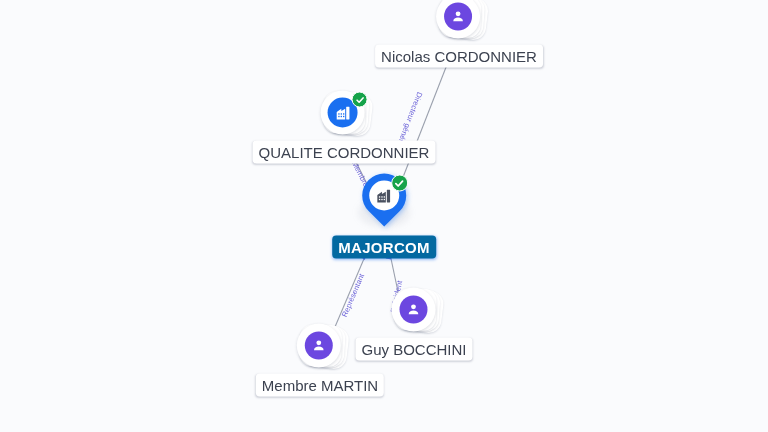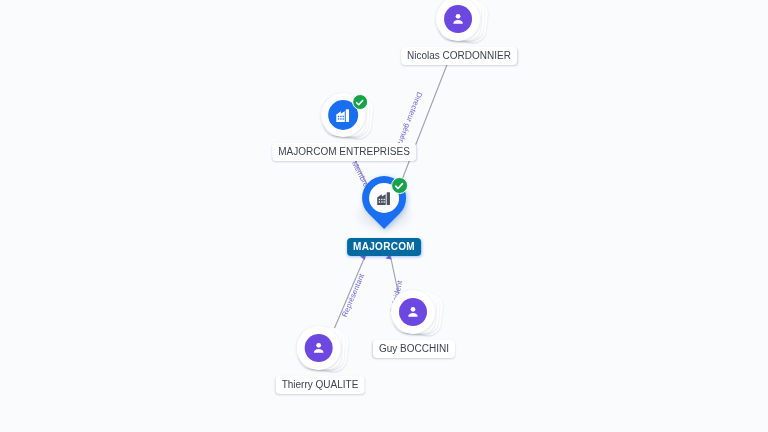--- a/index.html
+++ b/index.html
@@ -190,21 +190,21 @@
     border: 1.5px solid #ffffff;
     display: flex;
     align-items: center;
     justify-content: center;
     z-index: 6;
   }
 
   
   .node-label {
     margin-top: 4px;
-    font-size: 10px;
+    font-size: 15px;
     line-height: 1;
     padding: 4px 6px;
     border-radius: 4px;
     background: #ffffff;
     color: #3c4250;
     box-shadow: 0 1px 2px rgba(40,50,80,0.20);
     white-space: nowrap;
   }
   .node-label.primary {
     background: #0369a1;
@@ -277,21 +277,21 @@
             <rect x="11.9" y="16" width="1.9" height="1.9" fill="#1a6ff0"></rect>
           </svg>
         </div>
       </div>
       <div class="verified-badge">
         <svg width="9" height="9" viewBox="0 0 24 24" fill="none" stroke="#ffffff" stroke-width="4.2" stroke-linecap="round" stroke-linejoin="round">
           <polyline points="4,12.5 9.5,18 20,6.5"></polyline>
         </svg>
       </div>
     </div>
-    <div class="node-label">MAJORCOM ENTREPRISES</div>
+    <div class="node-label">QUALITE CORDONNIER</div>
   </div>
 
   <div class="node" style="left:384px; top:216px;">
     <div class="pin-wrap">
       <div class="pin-halo"></div>
       <div class="pin-shape"></div>
       <div class="pin-inner">
         <svg width="17" height="17" viewBox="0 0 24 24" fill="#4a5160">
           <path d="M3 21V10.5L9.5 6v3.2L15 6v15z"></path>
           <rect x="16.4" y="3" width="4.6" height="18" rx="0.6"></rect>
@@ -336,16 +336,16 @@
       <div class="card c1"></div>
       <div class="avatar-plate">
         <div class="avatar-circle">
           <svg width="16" height="16" viewBox="0 0 24 24" fill="#ffffff">
             <circle cx="12" cy="8" r="3.6"></circle>
             <path d="M4.8 19.2c0-3.7 3.2-5.6 7.2-5.6s7.2 1.9 7.2 5.6z"></path>
           </svg>
         </div>
       </div>
     </div>
-    <div class="node-label">Thierry QUALITE</div>
+    <div class="node-label">Membre MARTIN</div>
   </div>
 
 </div>
 
 </body></html>

